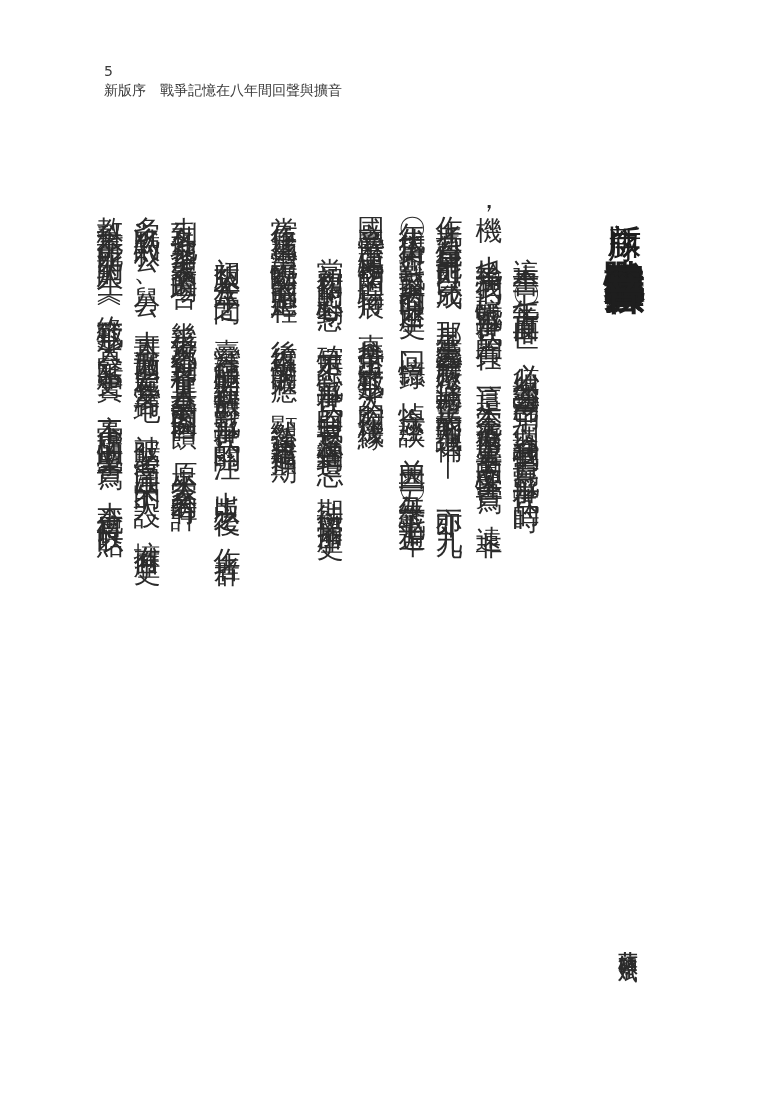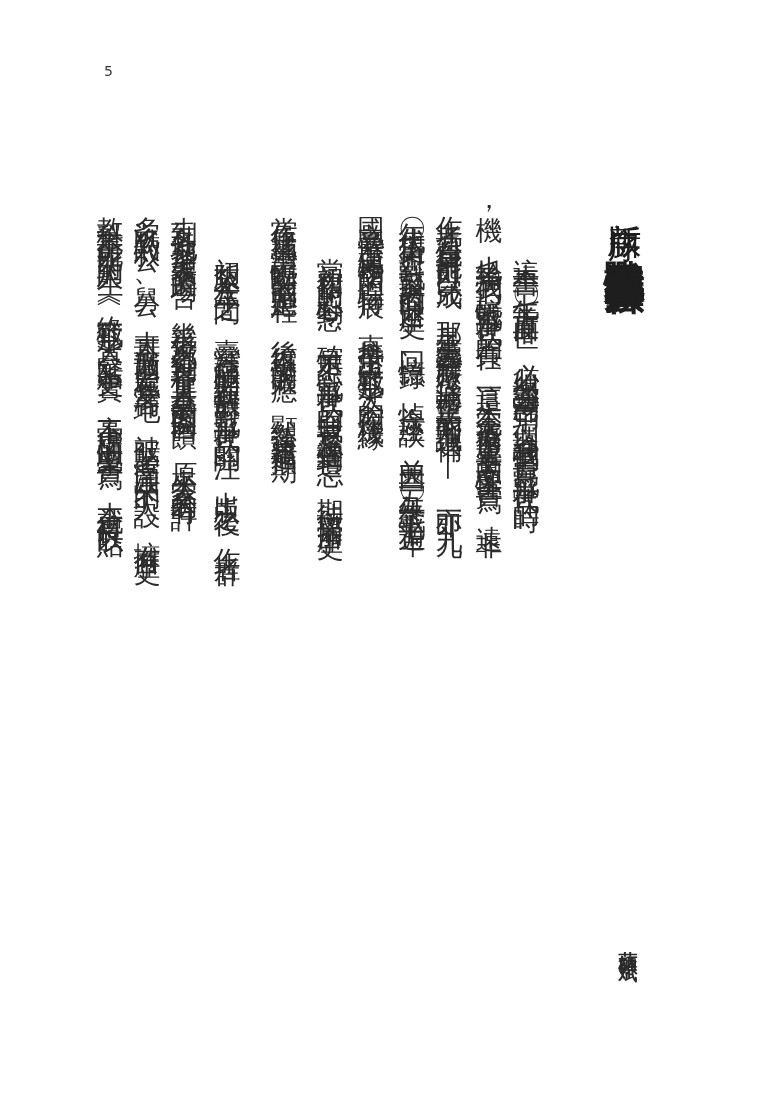--- a/index.html
+++ b/index.html
@@ -12,20 +12,21 @@
   .title .label { font-size:34px; letter-spacing:2px; }
   .title .gap { display:inline-block; height:26px; }
   .title .main { font-size:40px; letter-spacing:1px; font-weight:bold; }
   .author { position:absolute; left:616px; top:935px; writing-mode:vertical-rl; font-family:"DejaVu Serif", serif; font-size:19px; letter-spacing:6px; font-weight:bold; color:#2b2b2b; }
 </style>
 </head>
 <body>
 
 <div class="header">
   <span class="line">5</span>
+  <span class="line">新版序　戰爭記憶在八年間回聲與擴音</span>
 </div>
 
 <div class="title">
   <span class="label">新版序</span><span class="gap"></span><span class="main">戰爭記憶在八年間回聲與擴音</span>
 </div>
 
 <div class="author">蘇碩斌</div>
 
 <div class="col indent" style="left:508px;">這本書二〇一七年首度面世，必須感謝臺灣已到了一個容許我們書寫「戰爭世代」的時</div>
 <div class="col" style="left:471px;">機，也給予我們「記憶戰爭世代」的責任。這是一本完全遵循歷史事實的文學性書寫，遠非</div>

